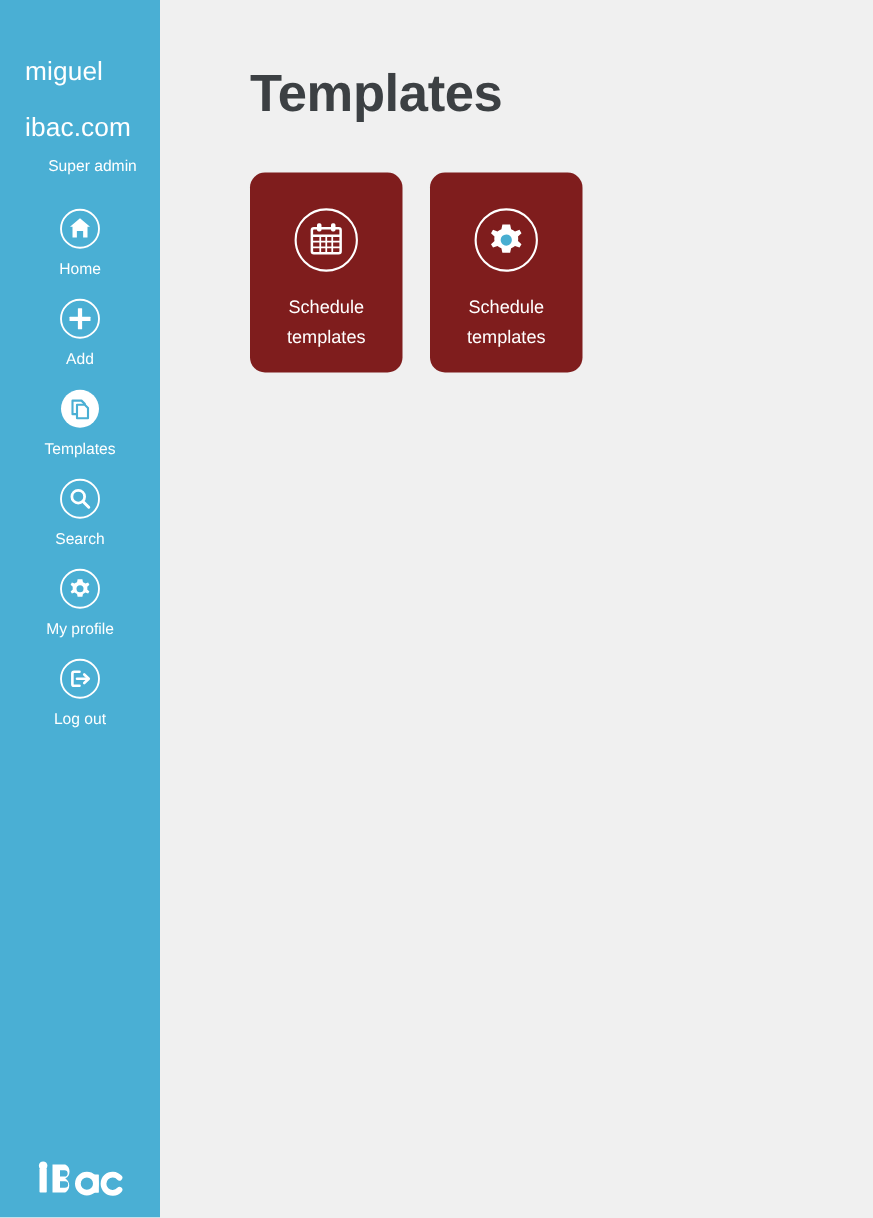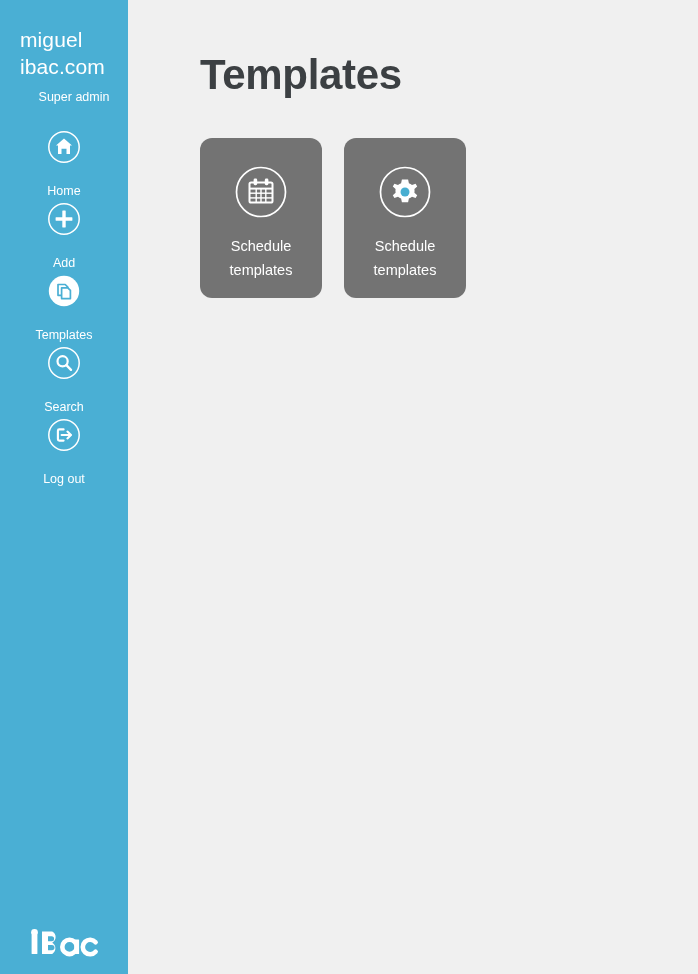--- a/index.html
+++ b/index.html
@@ -35,20 +35,21 @@
   .user-block {
     width: 100%;
     padding: 26px 0 0 20px;
   }
   .user-name {
     color: #ffffff;
     font-size: 21px;
     line-height: 27px;
     font-weight: 400;
     letter-spacing: 0.1px;
+    margin-top: 18px;
   }
   .user-role {
     color: #ffffff;
     font-size: 12.5px;
     line-height: 16px;
     margin-top: 9px;
     font-weight: 400;
     text-align: center;
   }
 
@@ -77,21 +78,21 @@
     display: flex;
     align-items: center;
     justify-content: center;
   }
   .nav-icon svg { display: block; }
 
   .nav-label {
     color: #ffffff;
     font-size: 12.5px;
     line-height: 14px;
-    margin-top: 19px;
+    margin-top: 7px;
     text-align: left;
     white-space: nowrap;
   }
 
   
   .logo {
     position: absolute;
     bottom: 14px;
     left: 0;
     width: 100%;
@@ -119,21 +120,21 @@
 
   .card-grid {
     margin-top: 40px;
     display: flex;
     gap: 22px;
   }
 
   .card {
     width: 122px;
     height: 160px;
-    background: #737373;
+    background: #7f1d1d;
     border-radius: 12px;
     display: flex;
     flex-direction: column;
     align-items: center;
     cursor: pointer;
     padding-top: 26px;
   }
   .card-icon {
     width: 56px;
     height: 56px;
@@ -205,20 +206,30 @@
             <circle cx="17" cy="17" r="15.2" fill="none" stroke="#ffffff" stroke-width="1.5"></circle>
             <circle cx="15.6" cy="15.3" r="5.1" fill="none" stroke="#ffffff" stroke-width="2.2"></circle>
             <line x1="19.4" y1="19.2" x2="24" y2="23.8" stroke="#ffffff" stroke-width="2.4" stroke-linecap="round"></line>
           </svg>
         </span>
         <span class="nav-label">Search</span>
       </div>
 
 
 
+      <div class="nav-item">
+        <span class="nav-icon">
+          <svg width="34" height="34" viewBox="0 0 34 34">
+            <circle cx="17" cy="17" r="15.2" fill="none" stroke="#ffffff" stroke-width="1.5"></circle>
+            <path d="M17 9.4 l1.9 0 0.5 2.3 a6.2 6.2 0 0 1 1.9 1.1 l2.2-0.8 1 1.7 -1.7 1.6 a6.2 6.2 0 0 1 0 2.2 l1.7 1.6 -1 1.7 -2.2-0.8 a6.2 6.2 0 0 1 -1.9 1.1 l-0.5 2.3 -1.9 0 -1.9 0 -0.5-2.3 a6.2 6.2 0 0 1 -1.9 -1.1 l-2.2 0.8 -1-1.7 1.7-1.6 a6.2 6.2 0 0 1 0 -2.2 l-1.7-1.6 1-1.7 2.2 0.8 a6.2 6.2 0 0 1 1.9 -1.1 l0.5-2.3 z" fill="#ffffff"></path>
+            <circle cx="17" cy="17" r="2.8" fill="#4aafd4"></circle>
+          </svg>
+        </span>
+        <span class="nav-label">My profile</span>
+      </div>
 
       <div class="nav-item">
         <span class="nav-icon">
           <svg width="34" height="34" viewBox="0 0 34 34">
             <circle cx="17" cy="17" r="15.2" fill="none" stroke="#ffffff" stroke-width="1.5"></circle>
             <path d="M16.6 11.4 h-4.4 a1.3 1.3 0 0 0 -1.3 1.3 v8.6 a1.3 1.3 0 0 0 1.3 1.3 h4.4" fill="none" stroke="#ffffff" stroke-width="2.1" stroke-linecap="round" stroke-linejoin="round"></path>
             <line x1="14.6" y1="17" x2="23.4" y2="17" stroke="#ffffff" stroke-width="2.1" stroke-linecap="round"></line>
             <path d="M20.4 13.6 L24 17 L20.4 20.4" fill="none" stroke="#ffffff" stroke-width="2.1" stroke-linecap="round" stroke-linejoin="round"></path>
           </svg>
         </span>

